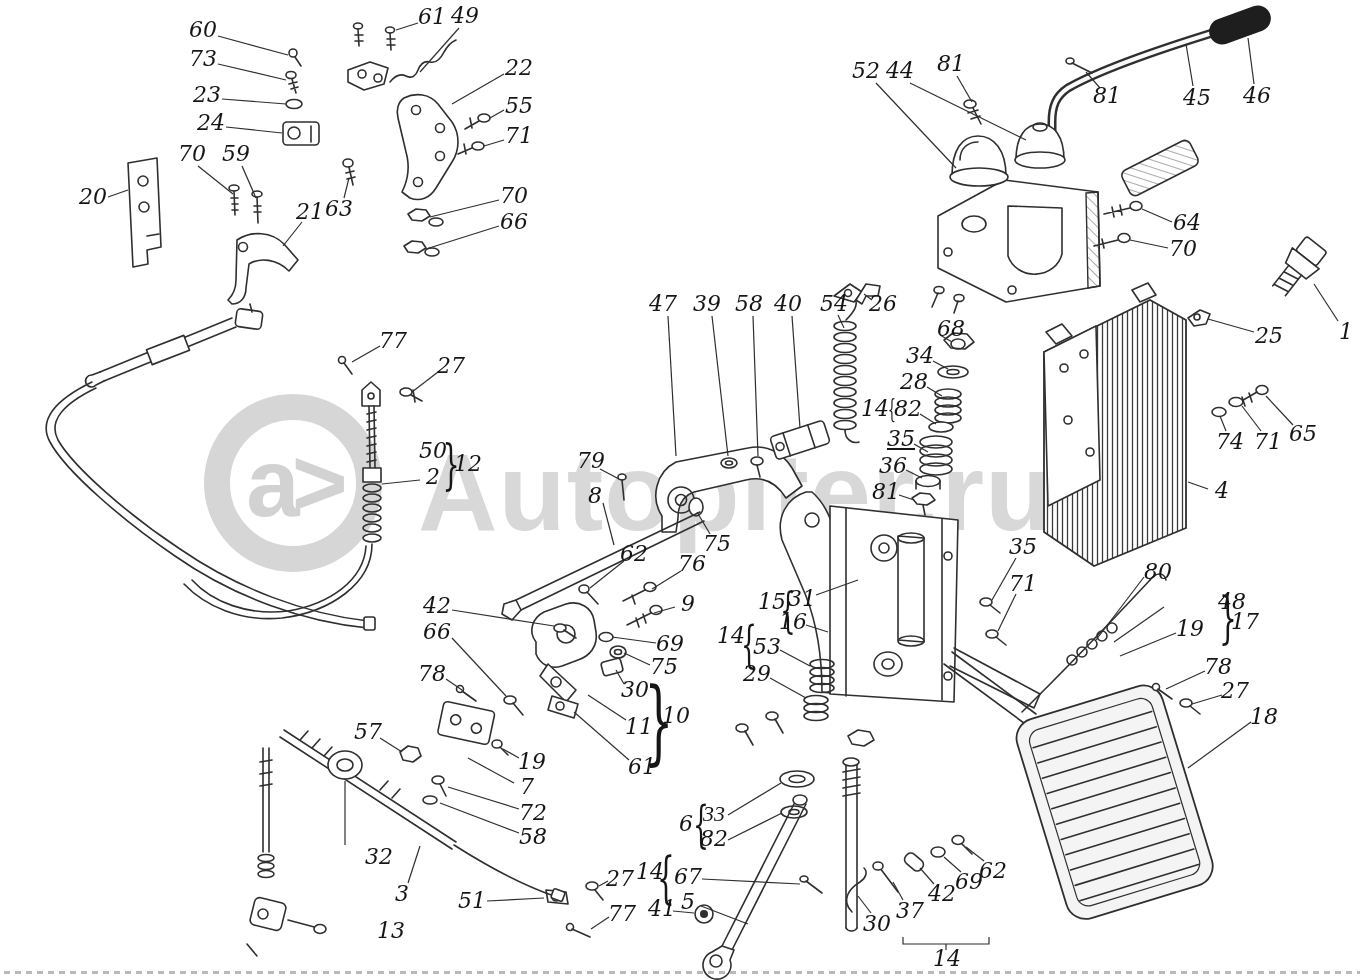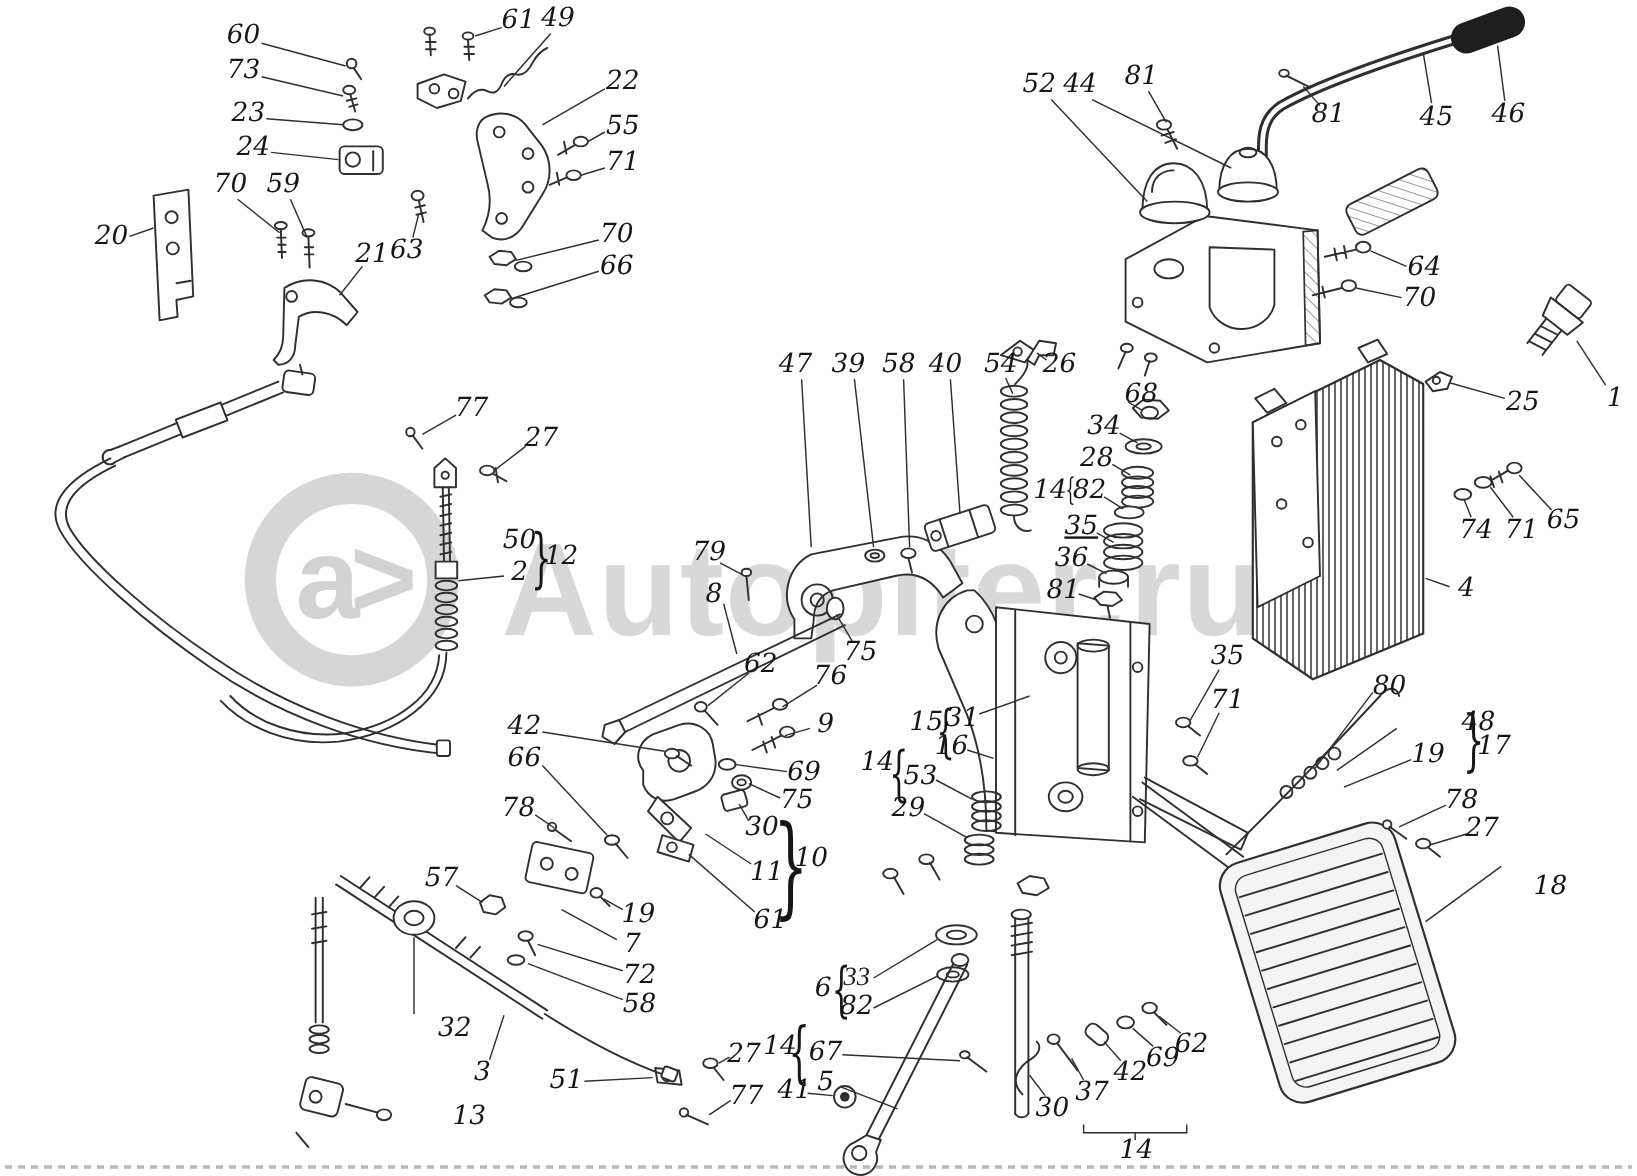--- a/index.html
+++ b/index.html
@@ -752,21 +752,21 @@
       <span class="callout" style="left: 767px; top: 647px;">53</span>
       <span class="callout" style="left: 757px; top: 674px;">29</span>
       <span class="callout" style="left: 1023px; top: 547px;">35</span>
       <span class="callout" style="left: 1023px; top: 584px;">71</span>
       <span class="callout" style="left: 1158px; top: 572px;">80</span>
       <span class="callout" style="left: 1232px; top: 602px;">48</span>
       <span class="callout" style="left: 1190px; top: 629px;">19</span>
       <span class="callout" style="left: 1245px; top: 622px;">17</span>
       <span class="callout" style="left: 1218px; top: 667px;">78</span>
       <span class="callout" style="left: 1235px; top: 691px;">27</span>
-      <span class="callout" style="left: 1264px; top: 739px; margin-left: 28px;">18</span>
+      <span class="callout" style="left: 1264px; top: 717px;">18</span>
       <span class="callout" style="left: 1303px; top: 434px;">65</span>
       <span class="callout" style="left: 1230px; top: 442px;">74</span>
       <span class="callout" style="left: 1268px; top: 442px;">71</span>
       <span class="callout" style="left: 1222px; top: 491px;">4</span>
       <span class="brace" style="left: 451px; top: 465px; font-size: 54px;">}</span>
       <span class="brace" style="left: 659px; top: 722px; font-size: 92px;">}</span>
       <span class="brace" style="left: 788px; top: 610px; font-size: 48px;">{</span>
       <span class="brace" style="left: 749px; top: 645px; font-size: 50px;">{</span>
       <span class="brace" style="left: 701px; top: 825px; font-size: 50px;">{</span>
       <span class="brace" style="left: 666px; top: 878px; font-size: 56px;">{</span>

